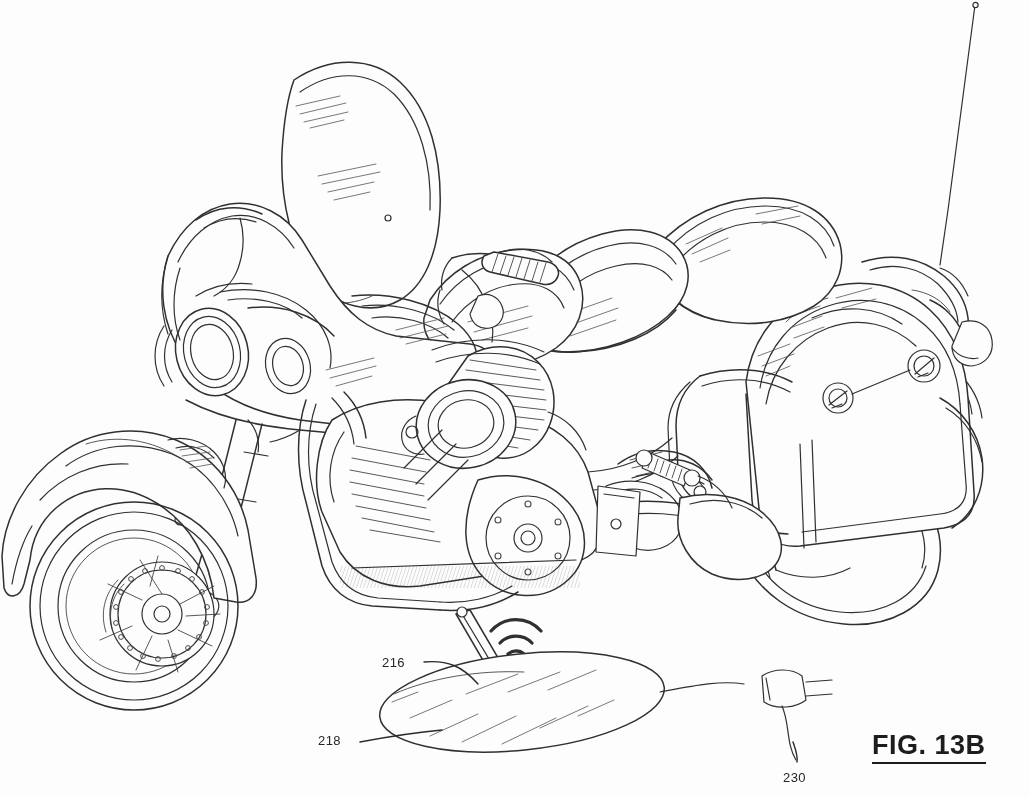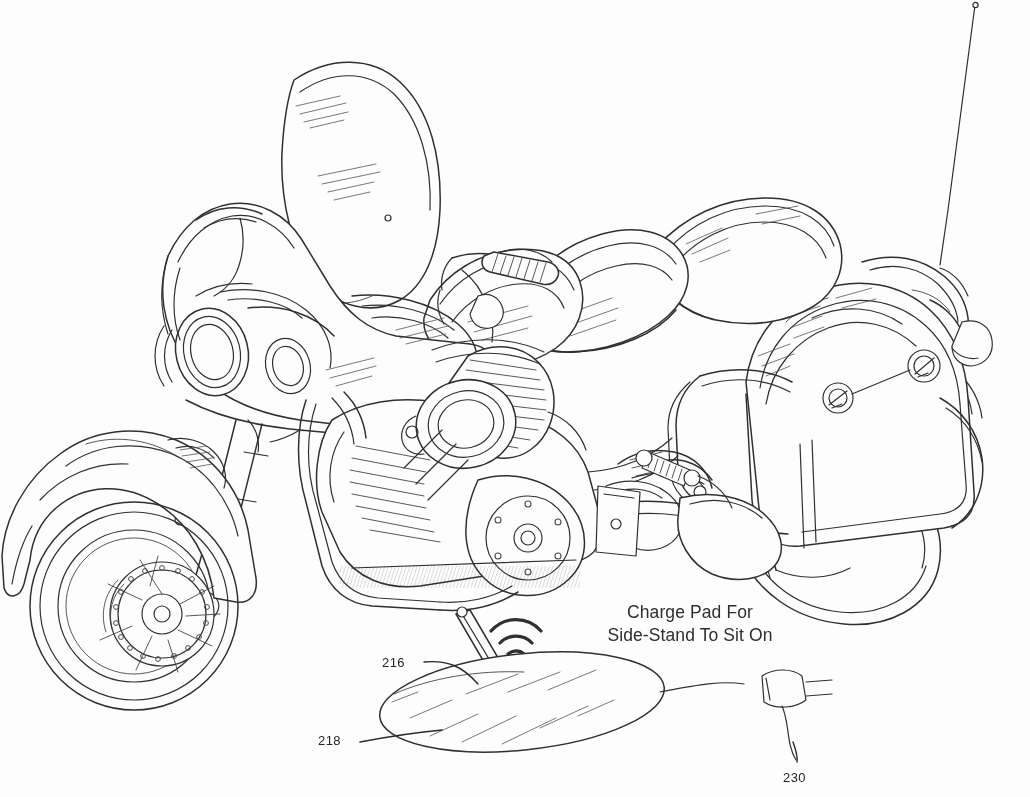--- a/index.html
+++ b/index.html
@@ -491,23 +491,20 @@
     </g>
 
     <g>
       <path class="leader" d="M424 662 C448 660 462 666 478 684"></path>
       <path class="leader" d="M360 742 C392 736 420 732 442 730"></path>
       <path class="leader" d="M797 762 C798 755 795 748 793 742"></path>
     </g>
 
   </svg>
 
-  <div id="caption-block" class="caption">
-    <div>Charge Pad For</div>
-    <div>Side-Stand To Sit On</div>
-  </div>
 
   <div id="ref-216" class="ref-num">216</div>
   <div id="ref-218" class="ref-num">218</div>
   <div id="ref-230" class="ref-num">230</div>
 
+  <div id="fig-label">FIG. 13B</div>
 
 </div>
 
 </body></html>

